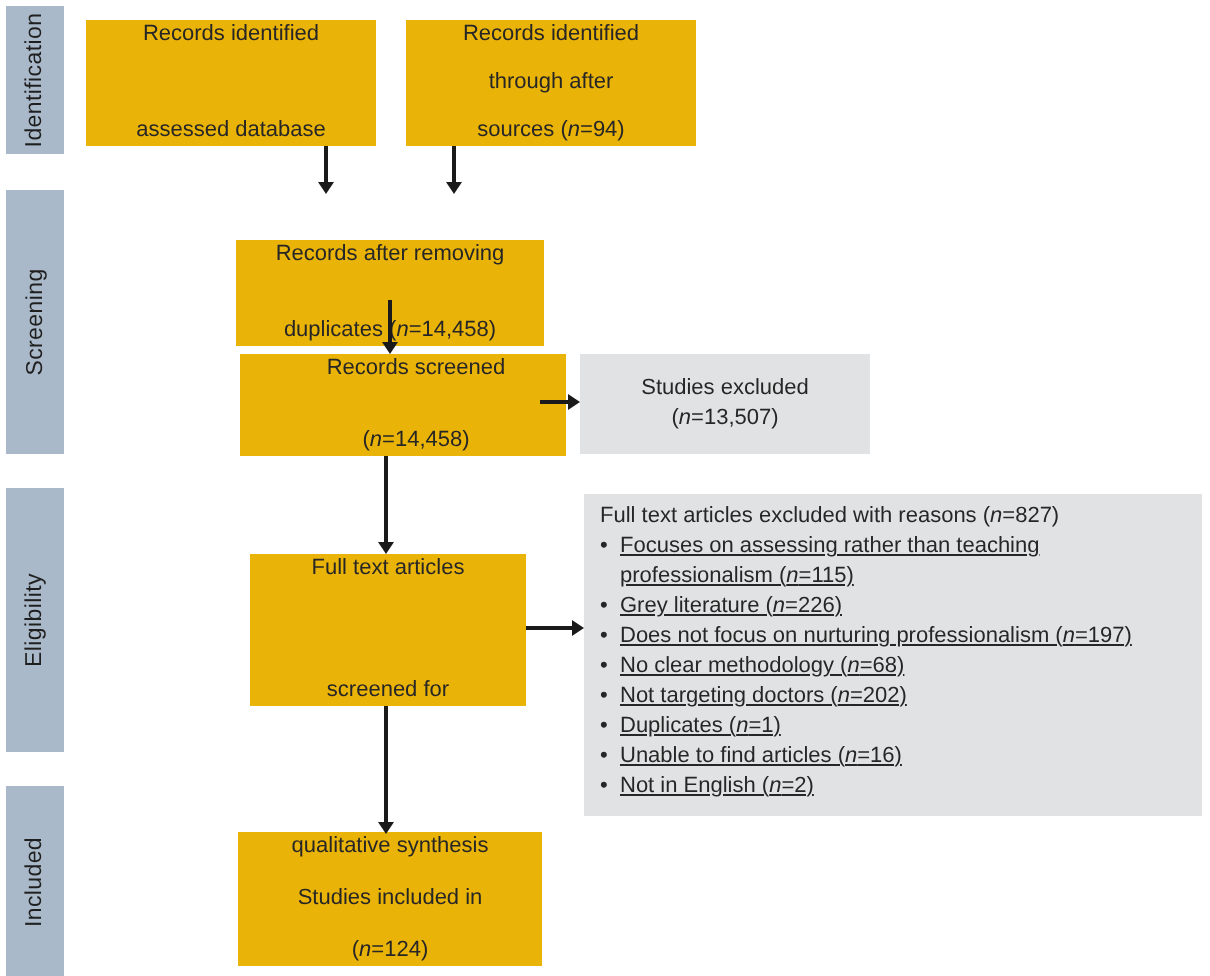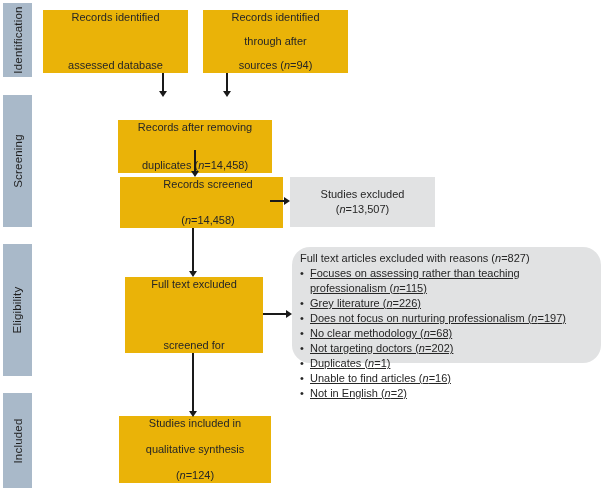--- a/index.html
+++ b/index.html
@@ -42,26 +42,26 @@
   .b1{left:43px;top:10px;width:145px;height:63px;}
   .b2{left:203px;top:10px;width:145px;height:63px;}
   .b3{left:118px;top:97px;width:154px;height:53px;margin-top:23px;}
   .b4{left:120px;top:177px;width:150px;height:51px;padding-left:13px;}
   .g1{left:290px;top:177px;width:145px;height:50px;}
   .b5{left:125px;top:277px;width:138px;height:76px;}
   .b6{left:119px;top:416px;width:152px;height:67px;}
 
   
   .g2{
-    left:292px;top:247px;width:309px;height:116px;
+    left:292px;top:247px;width:309px;height:161px;
     align-items:stretch;justify-content:flex-start;
     text-align:left;
     padding:4px 4px 0 8px;
     box-sizing:border-box;
-    font-size:11px;line-height:15px;border-radius:18px;
+    font-size:11px;line-height:15px;
   }
   .bullet-item{display:flex;}
   .bullet-item .bullet{width:10px;flex:0 0 10px;}
   .bullet-item .btext{flex:1;text-decoration:underline;}
 
   i{font-style:italic;}
 
   
   .arrow-v{position:absolute;width:2px;background:#1a1a1a;}
   .arrow-v .head{
@@ -138,21 +138,21 @@
 
   <div class="box grey g1">
 
       <div class="line">Studies excluded</div>
 
       <div class="line">(<i>n</i>=13,507)</div>
     </div>
 
   <div class="box blue b5">
 
-      <div class="line">Full text excluded</div>
+      <div class="line">Full text articles</div>
 
       <div class="line">screened for</div>
 
     </div>
 
   <div class="box grey g2">
     <div class="g2title">Full text articles excluded with reasons (<i>n</i>=827)</div>
     <div>
 
         <div class="bullet-item">
@@ -192,24 +192,24 @@
 
         <div class="bullet-item">
           <span class="bullet">•</span>
           <span class="btext">Not in English (<i>n</i>=2)</span>
         </div>
       </div>
   </div>
 
   <div class="box blue b6">
 
+      <div class="line">qualitative synthesis</div>
+
       <div class="line">Studies included in</div>
 
-      <div class="line">qualitative synthesis</div>
-
       <div class="line">(<i>n</i>=124)</div>
     </div>
 
   <div class="arrow-v aA">
       <span class="head"></span>
     </div>
   <div class="arrow-v aB">
       <span class="head"></span>
     </div>
   <div class="arrow-v aC">

